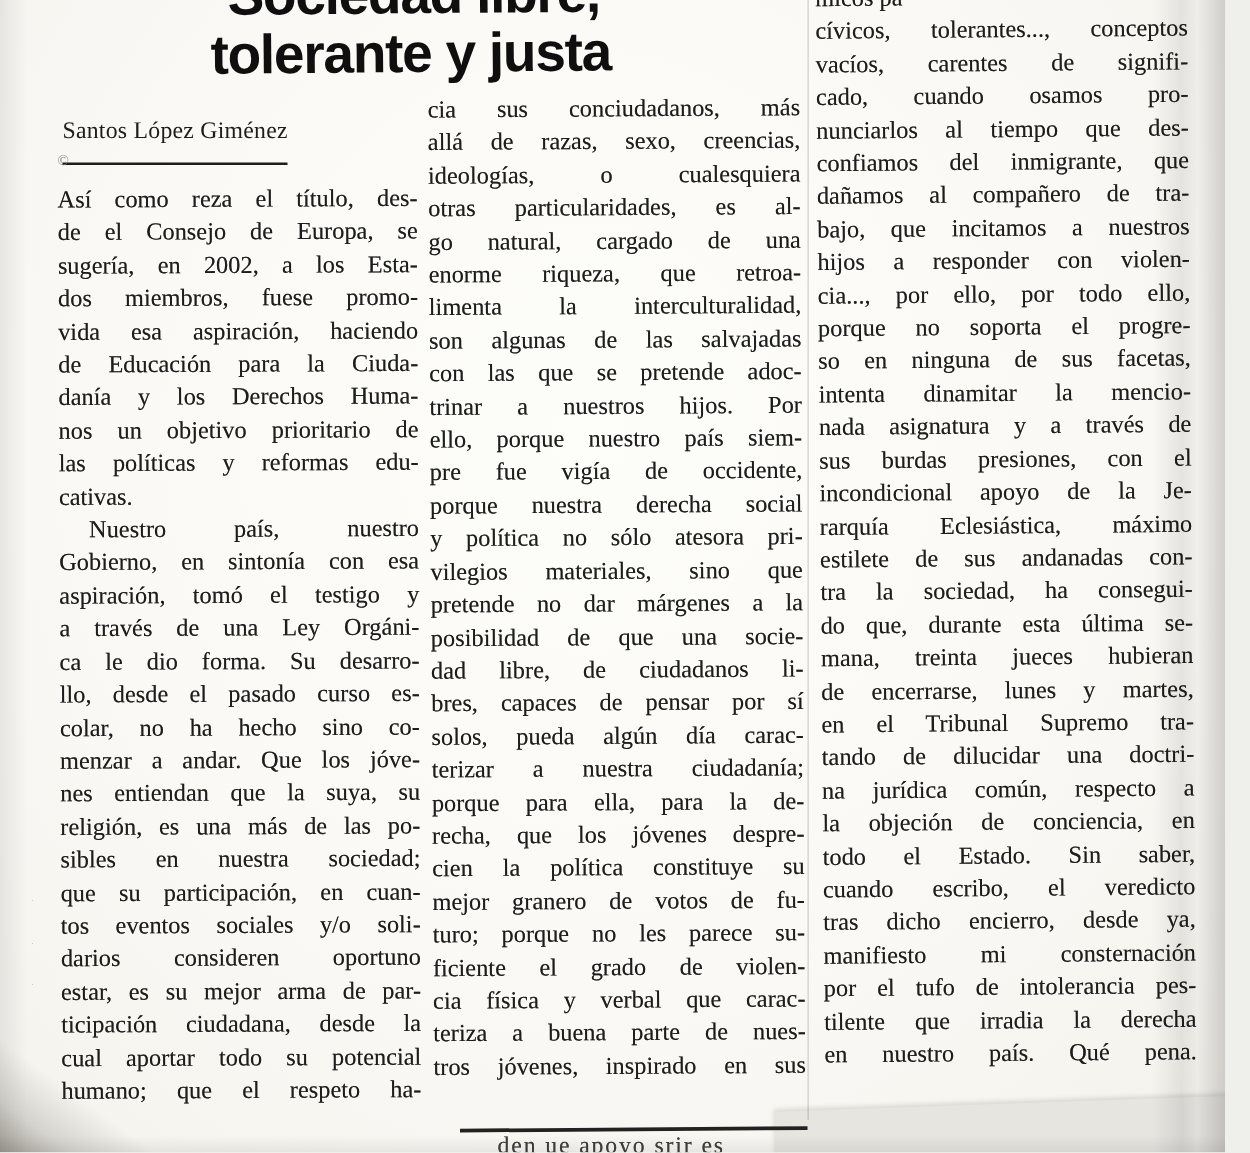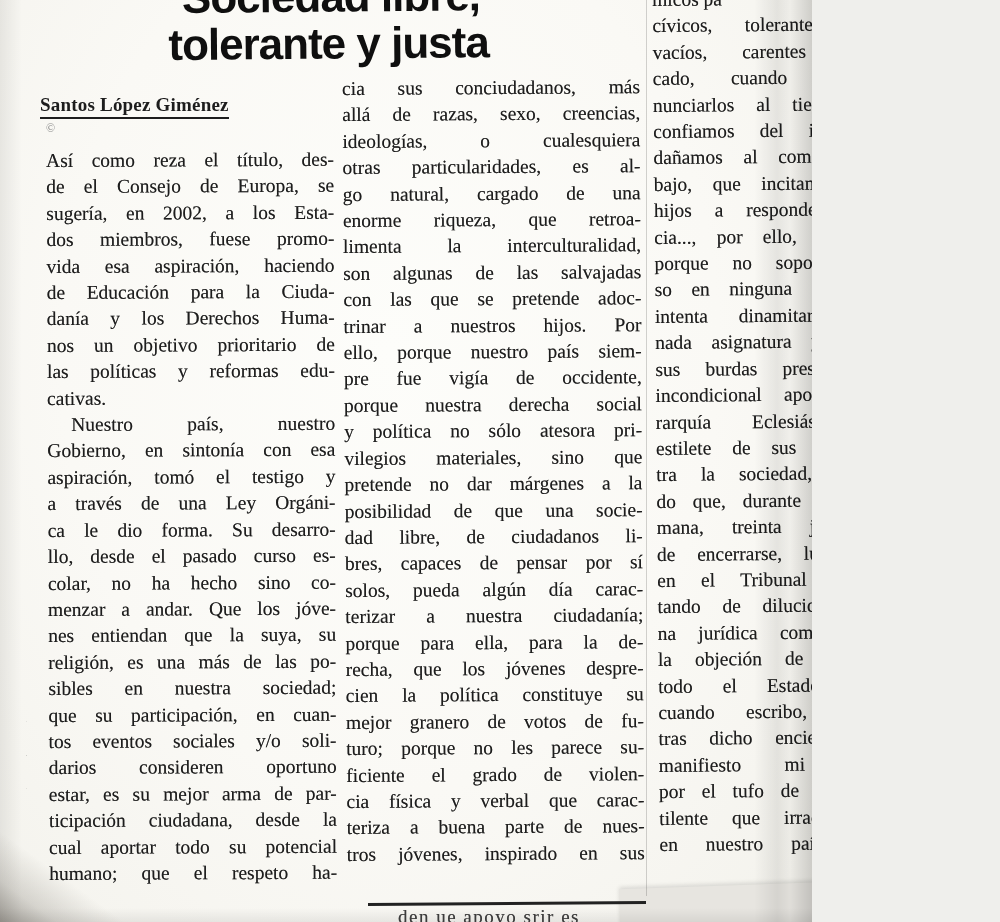--- a/index.html
+++ b/index.html
@@ -1,17 +1,17 @@
 <!DOCTYPE html>
 <html><head>
 <meta charset="utf-8">
 <style>
   html,body{margin:0;padding:0;background:#efefec;}
   .page{
-    position:relative;width:812px;height:922px;overflow:hidden;
+    position:relative;width:980px;height:922px;overflow:hidden;
     background:
       radial-gradient(ellipse at 48% 38%, #fdfdfa 0%, #faf9f5 55%, #f3f2ec 100%);
     font-family:"Liberation Serif", serif;color:#1d1d1d;
   }
   
   .edge-right{position:absolute;right:0;top:0;width:58px;height:100%;
     background:linear-gradient(to right, rgba(0,0,0,0) 0%, rgba(0,0,0,0.08) 40%, rgba(0,0,0,0.03) 62%, rgba(0,0,0,0.16) 100%);}
   .edge-left{position:absolute;left:0;top:0;width:22px;height:100%;
     background:linear-gradient(to left, rgba(0,0,0,0) 0%, rgba(0,0,0,0.07) 100%);}
   .corner-shadow{position:absolute;left:0;bottom:0;width:130px;height:95px;
@@ -23,22 +23,22 @@
   .column-rule{position:absolute;left:646px;top:0;width:1px;height:896px;background:rgba(0,0,0,0.17);}
   .bottom-rule{position:absolute;left:368px;top:902px;width:278px;height:3px;background:#222;transform:rotate(-0.4deg);}
 
   
   .title-block{position:absolute;left:168px;top:0;width:420px;transform:rotate(-0.5deg);transform-origin:top left;color:#0f0f0f;}
   .title-clip{height:19px;overflow:hidden;padding-left:14px;}
   .title-l1{display:block;font:700 44px/48px "Liberation Sans",sans-serif;letter-spacing:-1px;margin-top:-26px;}
   .title-l2{display:block;font:700 44px/48px "Liberation Sans",sans-serif;letter-spacing:-1px;margin-top:2px;}
 
   
-  .byline{position:absolute;left:40px;top:94px;font-weight:700;font-size:19px;
-    letter-spacing:0.2px;border-bottom:2px solid #1d1d1d;padding-bottom:1px;}
+  .byline{position:absolute;left:50px;top:94px;font-weight:400;font-size:19px;
+    letter-spacing:0.2px;border-bottom:2px solid #1d1d1d;padding-bottom:14px;}
   .stray-mark{position:absolute;left:46px;top:121px;font-size:12px;color:#8d8d8d;}
 
   
   .col{position:absolute;font-size:19.5px;line-height:26.4px;
     text-shadow:0 0 .5px rgba(25,25,25,.55);transform-origin:top left;}
   .col1{left:46px;top:148px;width:288px;transform:rotate(-0.25deg);}
   .col2{left:342px;top:76px;width:298px;transform:rotate(-0.35deg);}
   .col3{left:652px;top:-13px;width:298px;transform:rotate(-0.5deg);}
   .line{text-align:justify;text-align-last:justify;}
   .line.no-just{text-align-last:left;}

